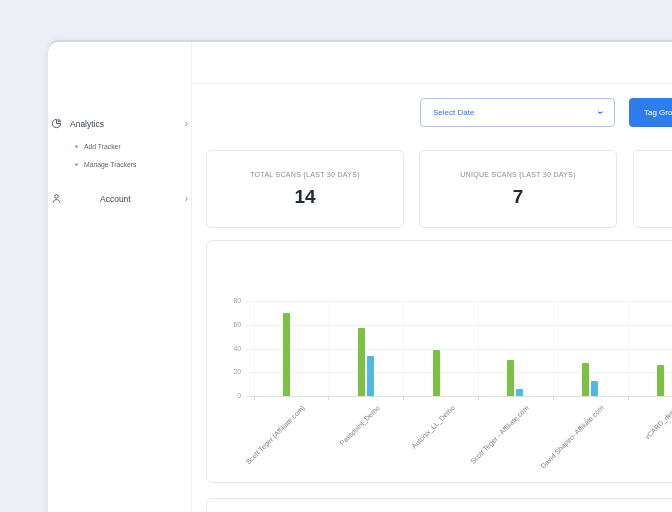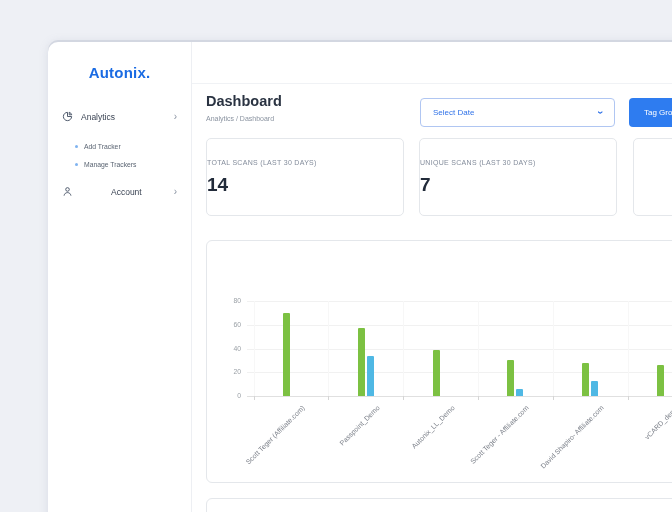--- a/index.html
+++ b/index.html
@@ -15,21 +15,21 @@
     width:840px; height:620px;
     background:#ffffff;
     border-radius:10px 0 0 0;
     box-shadow:0 -2px 0 0 #d3d7e1, 0 0 8px rgba(150,160,185,.25);
     display:flex;
   }
   
   .sidebar { width:144px; flex:0 0 144px; border-right:1px solid #edeff3; position:relative; }
   .logo { text-align:center; margin-top:22px; font-size:15px; font-weight:bold; color:#1a6be3; letter-spacing:.2px; }
   .menu { position:absolute; top:62px; left:0; right:0; }
-  .menu-item { display:flex; align-items:center; height:25px; padding:0 14px; cursor:pointer; }
+  .menu-item { display:flex; align-items:flex-end; height:25px; padding:0 3px; cursor:pointer; }
   .menu-item .mi-icon { width:11px; height:11px; margin-right:8px; color:#4a5568; flex:0 0 11px; }
   .menu-item .mi-icon svg { width:11px; height:11px; display:block; }
   .menu-item .mi-label { font-size:8.5px; color:#3c4555; flex:1; }
   .menu-item .mi-chevron { font-size:10px; color:#8a93a2; line-height:1; }
   .mi-chevron.down { display:inline-block; transform:rotate(90deg); }
   .submenu { margin:8px 0 4px 0; }
   .submenu-item { display:flex; align-items:center; height:18px; padding-left:27px; cursor:pointer; }
   .submenu-item .dot { width:3px; height:3px; border-radius:50%; background:#7fb3f0; margin-right:6px; }
   .submenu-item .sm-label { font-size:6.8px; color:#5a6472; }
   
@@ -45,23 +45,23 @@
   }
   .select-date .sd-label { font-size:8px; color:#3173e8; flex:1; }
   .select-date .sd-chevron { font-size:10px; color:#3173e8; transform:rotate(90deg); font-weight:bold; }
   .tag-btn {
     position:absolute; left:437px; top:56px; height:29px; padding:0 15px;
     background:#2e7cf0; border:none; border-radius:4px; color:#fff; font-size:8px;
     font-family:inherit; cursor:pointer; white-space:nowrap;
   }
   
   .stat-card {
-    position:absolute; top:96px; width:198px; height:78px;
+    position:absolute; top:108px; width:198px; height:78px;
     background:#fff; border:1px solid #e4e7eb; border-radius:5px;
-    display:flex; flex-direction:column; align-items:flex-start; justify-content:center;
+    display:flex; flex-direction:column; align-items:center; justify-content:center;
   }
   .stat-label { font-size:7px; color:#838c9b; letter-spacing:.3px; }
   .stat-value { font-size:19px; font-weight:bold; color:#222b3a; margin-top:8px; }
   
   .chart-card {
     position:absolute; left:14px; top:198px; width:625px; height:243px;
     background:#fff; border:1px solid #e4e7eb; border-radius:6px;
   }
   .chart-title { position:absolute; left:22px; top:15px; font-size:9.5px; color:#2b3442; }
   .plot { position:absolute; left:0; top:0; right:0; bottom:0; }
@@ -82,21 +82,20 @@
     position:absolute; left:14px; top:456px; width:625px; height:120px;
     background:#fff; border:1px solid #e4e7eb; border-radius:6px;
   }
 </style>
 </head>
 <body>
 
 <div class="window">
 
   <div class="sidebar">
-    <div class="logo">Autonix.</div>
     <div class="menu">
 
       <div class="menu-item">
         <span class="mi-icon">
           <svg viewBox="0 0 16 16" fill="none" stroke="#4a5568" stroke-width="1.4">
             <path d="M8 2 A6 6 0 1 0 14 8 L8 8 Z"></path>
             <path d="M10.5 1.8 A6 6 0 0 1 14.2 5.5 L10.5 5.5 Z"></path>
           </svg>
         </span>
         <span class="mi-label">Analytics</span>
@@ -125,24 +124,20 @@
         <span class="mi-label">Account</span>
         <span class="mi-chevron">›</span>
       </div>
 
     </div>
   </div>
 
   <div class="main">
     <div class="topbar"></div>
 
-    <div class="page-head">
-      <div class="page-title">Dashboard</div>
-      <div class="breadcrumb">Analytics / Dashboard</div>
-    </div>
 
     <div class="select-date">
       <span class="sd-label">Select Date</span>
       <span class="sd-chevron">›</span>
     </div>
 
     <button class="tag-btn">Tag Groups</button>
 
     <div class="stat-card" style="left:14px;">
       <div class="stat-label">TOTAL SCANS (LAST 30 DAYS)</div>

